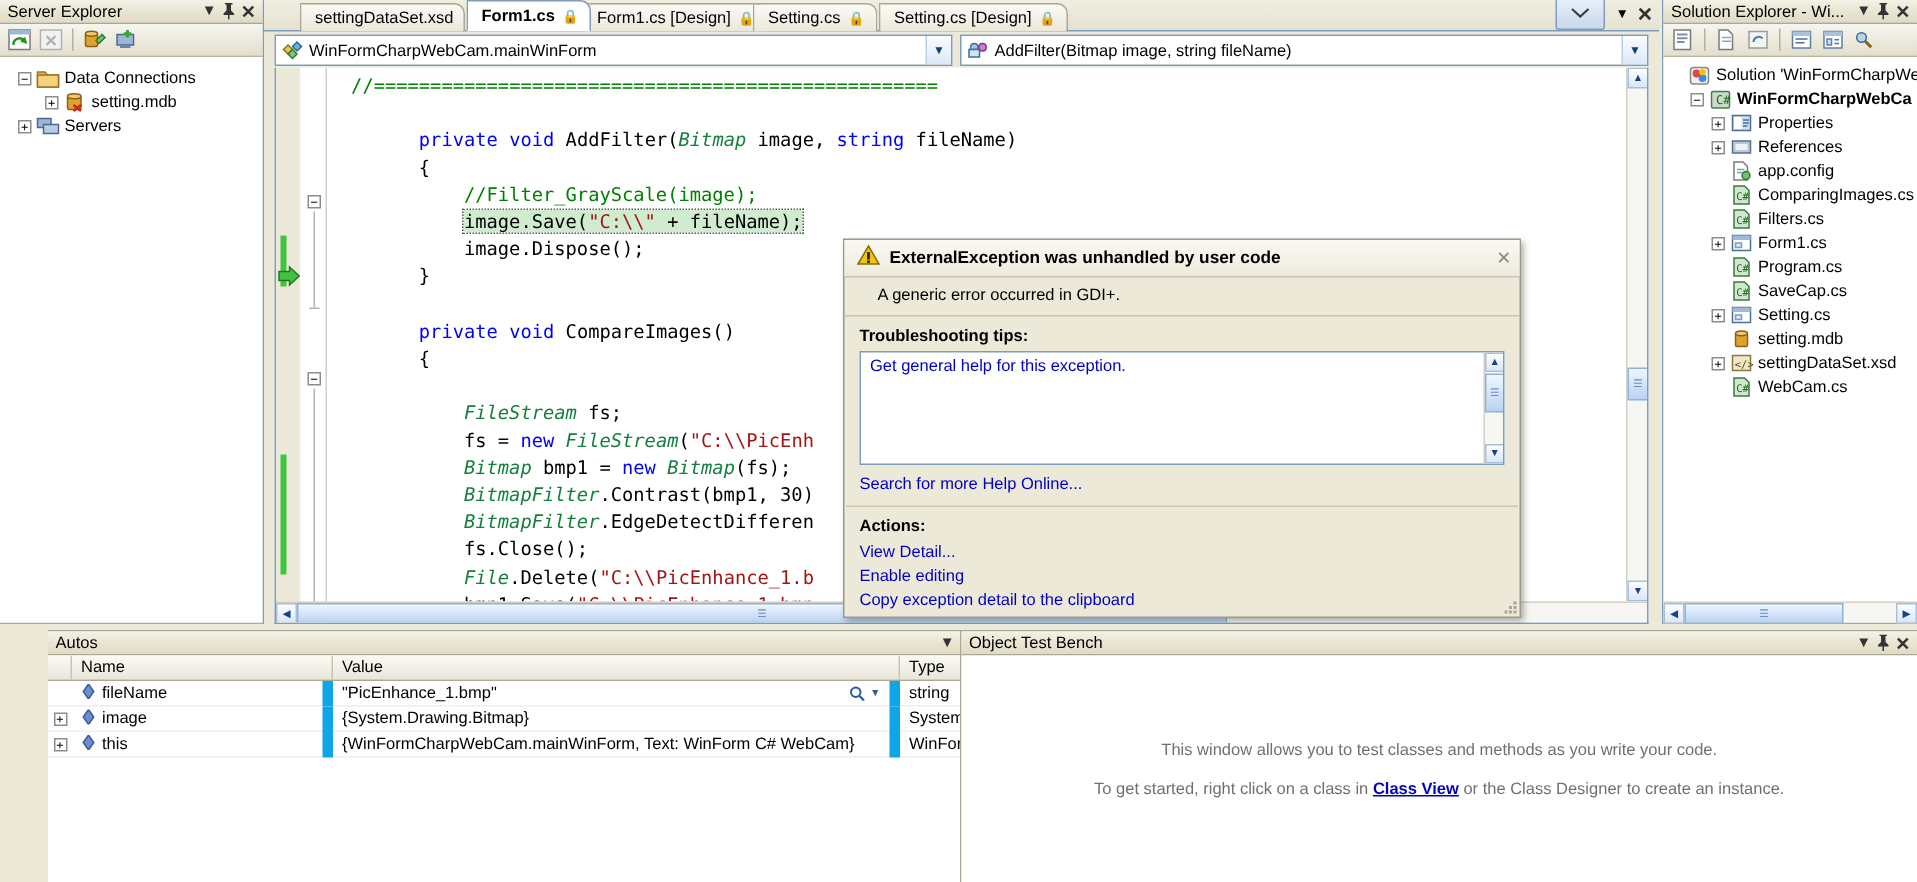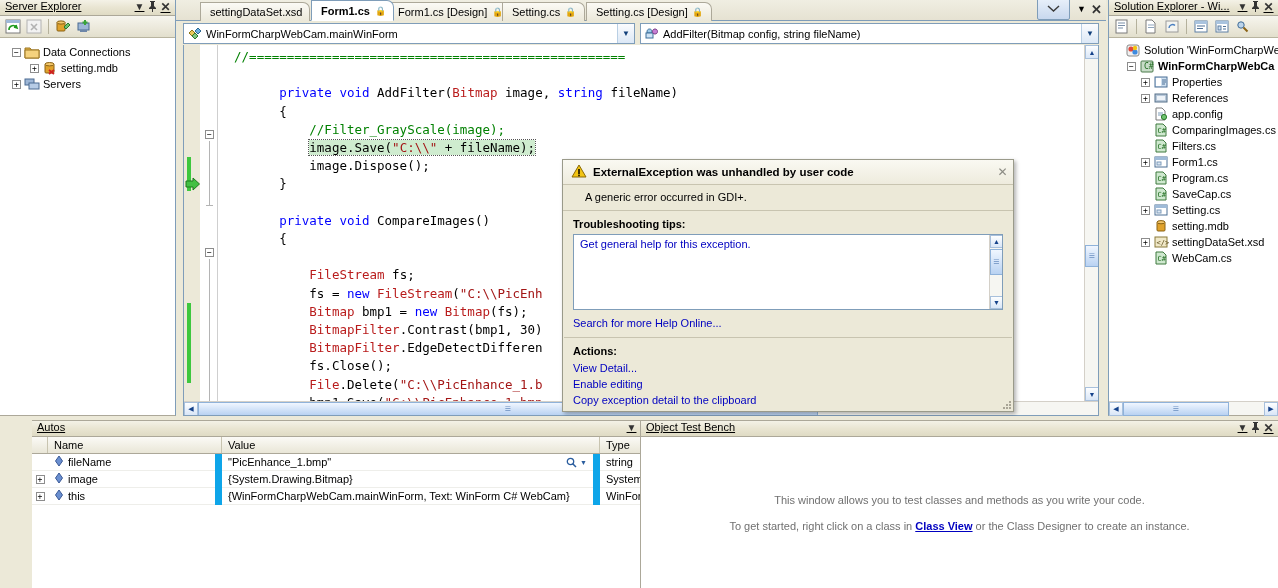--- a/index.html
+++ b/index.html
@@ -12,26 +12,25 @@
     font-size: 11px;
     color: #000;
   }
   #root { position: relative; width: 1278px; height: 588px; }
 
   
   .panel-title {
     height: 16px;
     background: linear-gradient(to bottom, #f4f2e7 0%, #e9e5d2 50%, #dfdbc4 100%);
     border-bottom: 1px solid #aca899;
-    display: flex; align-items: flex-start;
+    display: flex; align-items: center;
     padding: 0 3px 0 5px;
     font-size: 11px;
     color: #000;
     user-select: none;
-    text-decoration: underline;
   }
   .panel-title .ttl { flex: 1; white-space: nowrap; overflow: hidden; }
   .tbtn {
     width: 13px; height: 13px;
     display: flex; align-items: center; justify-content: center;
     font-size: 10px; line-height: 1; color: #333;
     cursor: pointer;
   }
   .tbtn.close { font-size: 12px; font-weight: bold; }
   .toolbar {
@@ -133,21 +132,21 @@
     position: absolute; left: 18px; top: 0; width: 16px; height: 100%;
     background: #fff; border-right: 1px solid #cfcfcf;
   }
   #code {
     position: absolute; left: 35px; top: 0; right: 14px; bottom: 14px;
     font-family: "DejaVu Sans Mono", monospace;
     font-size: 12.5px; line-height: 18.2px;
     white-space: pre; overflow: hidden; padding-top: 3px;
   }
   .kw  { color: #0000ff; }
-  .typ { color: #b91c1c; }
+  .typ { color: #15803d; font-style: italic; }
   .str { color: #a31515; }
   .cmt { color: #008000; }
   .cur { background: #cfeccf; outline: 1px dotted #555; }
 
   .fold {
     position: absolute; left: 3px; width: 9px; height: 9px;
     border: 1px solid #8d8d8d; background: #fff; color: #000;
     font-size: 8px; line-height: 7px; text-align: center;
     font-family: "DejaVu Sans Mono", monospace; cursor: pointer;
   }
@@ -378,21 +377,21 @@
       <span class="caret">▼</span>
     </div>
     <div class="combo">
       <span class="ico">
         <svg width="16" height="14" viewBox="0 0 16 14">
           <path d="M3 6c0-2 1-3 2.5-3S8 4 8 6v1H3z" fill="#9ec9ea" stroke="#3d6f99"></path>
           <rect x="2" y="7" width="7" height="5" fill="#cfe3f5" stroke="#3d6f99"></rect>
           <path d="M11 3c1.5 0 2.5 1 2.5 2.5S12.5 8 11 8 8.5 7 8.5 5.5 9.5 3 11 3z" fill="#c77fd4" stroke="#7a3b87"></path>
         </svg>
       </span>
-      <span>AddFilter(Bitmap config, string fileName)</span>
+      <span>AddFilter(Bitmap image, string fileName)</span>
       <span class="caret">▼</span>
     </div>
   </div>
 
   <div id="editor">
     <div id="indicator-margin"></div>
     <div id="fold-margin">
       <div class="fold" style="top:85px;">−</div>
       <div class="foldline" style="top:96px; height:64px;"></div>
       <div class="foldtick" style="top:160px;"></div>

